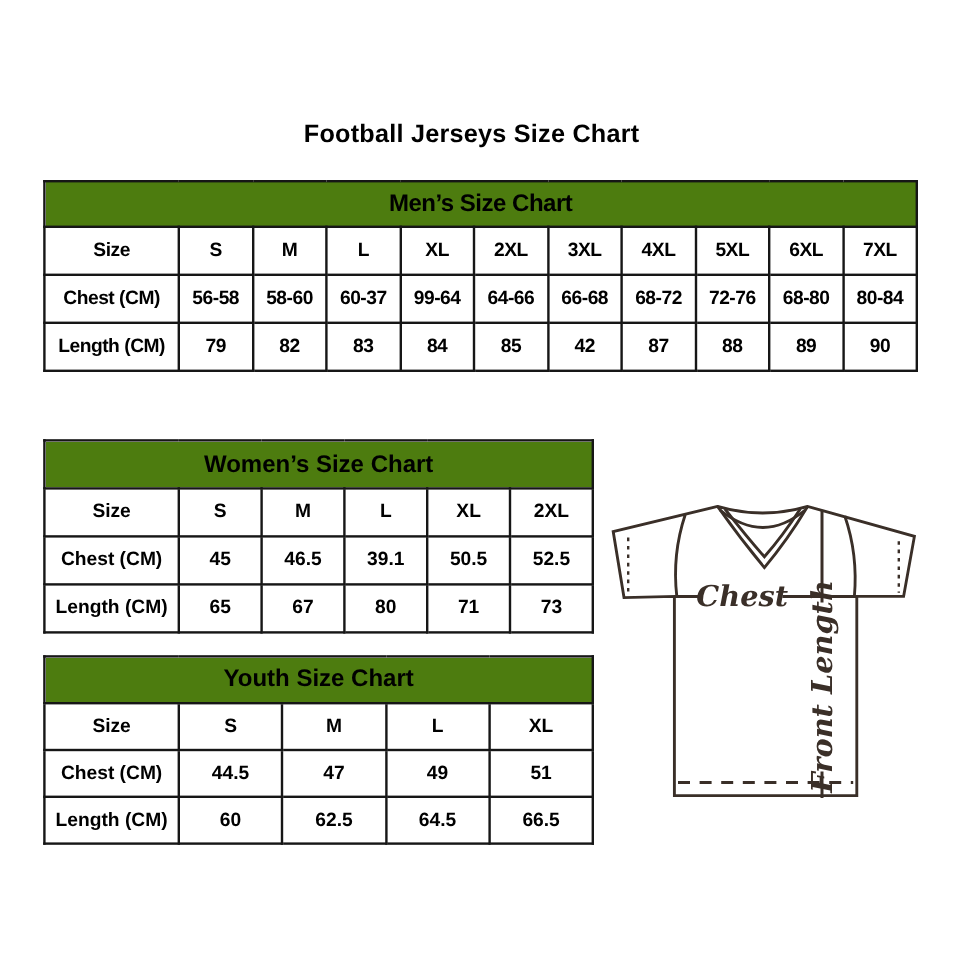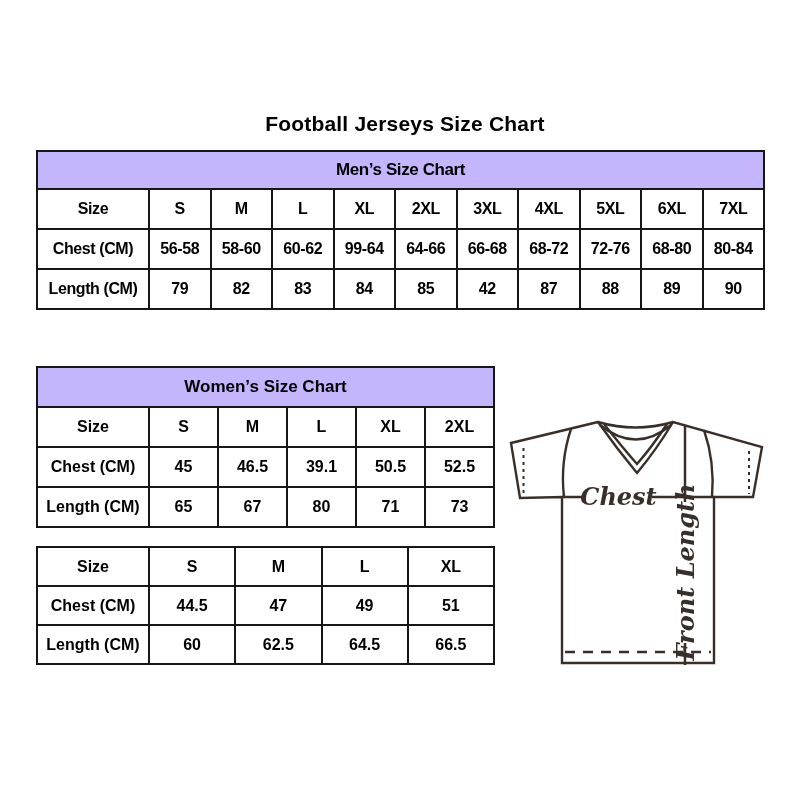--- a/index.html
+++ b/index.html
@@ -9,21 +9,21 @@
     height: 800px;
     background: #ffffff;
     font-family: "Liberation Sans", sans-serif;
     overflow: hidden;
   }
   .title {
     position: absolute;
     top: 96px;
     left: 0;
     width: 778px;
-    margin: 16px;
+    margin: 4px;
     text-align: center;
     font-size: 21px;
     font-weight: bold;
     color: #000000;
     letter-spacing: 0.2px;
   }
   table.tbl {
     position: absolute;
     border-collapse: collapse;
     table-layout: fixed;
@@ -33,22 +33,22 @@
     text-align: center;
     vertical-align: middle;
     font-weight: bold;
     font-size: 16px;
     color: #000000;
     padding: 0;
     overflow: hidden;
     white-space: nowrap;
   }
   .tbl tr.hdr td {
-    background: #c4b5fd;
-    font-size: 17px;
+    background: #4d7c0f;
+    font-size: 20px;
   }
   table.men   { left: 36px; top: 150px; width: 727px; }
   table.women { left: 36px; top: 366px; width: 457px; }
   table.youth { left: 36px; top: 546px; width: 457px; }
   .men  tr { height: 40px; }  .men  tr.hdr { height: 38px; }
   .women tr { height: 40px; } .women tr.hdr { height: 40px; }
   .youth tr { height: 39px; } .youth tr.hdr { height: 39px; }
   .men td { letter-spacing: -0.4px; }
   col.c-label { width: 112px; }
   col.c-men   { width: 61.5px; }
@@ -104,21 +104,21 @@
         <td>3XL</td>
         <td>4XL</td>
         <td>5XL</td>
         <td>6XL</td>
         <td>7XL</td>
       </tr>
       <tr>
         <td>Chest (CM)</td>
         <td>56-58</td>
         <td>58-60</td>
-        <td>60-62</td>
+        <td>60-37</td>
         <td>99-64</td>
         <td>64-66</td>
         <td>66-68</td>
         <td>68-72</td>
         <td>72-76</td>
         <td>68-80</td>
         <td>80-84</td>
       </tr>
       <tr>
         <td>Length (CM)</td>
@@ -178,20 +178,23 @@
 
   <table class="tbl youth">
     <colgroup>
       <col class="c-label">
         <col class="c-youth">
         <col class="c-youth">
         <col class="c-youth">
         <col class="c-youth">
     </colgroup>
     <tbody>
+      <tr class="hdr">
+        <td colspan="5">Youth Size Chart</td>
+      </tr>
       <tr>
         <td>Size</td>
         <td>S</td>
         <td>M</td>
         <td>L</td>
         <td>XL</td>
       </tr>
       <tr>
         <td>Chest (CM)</td>
         <td>44.5</td>

